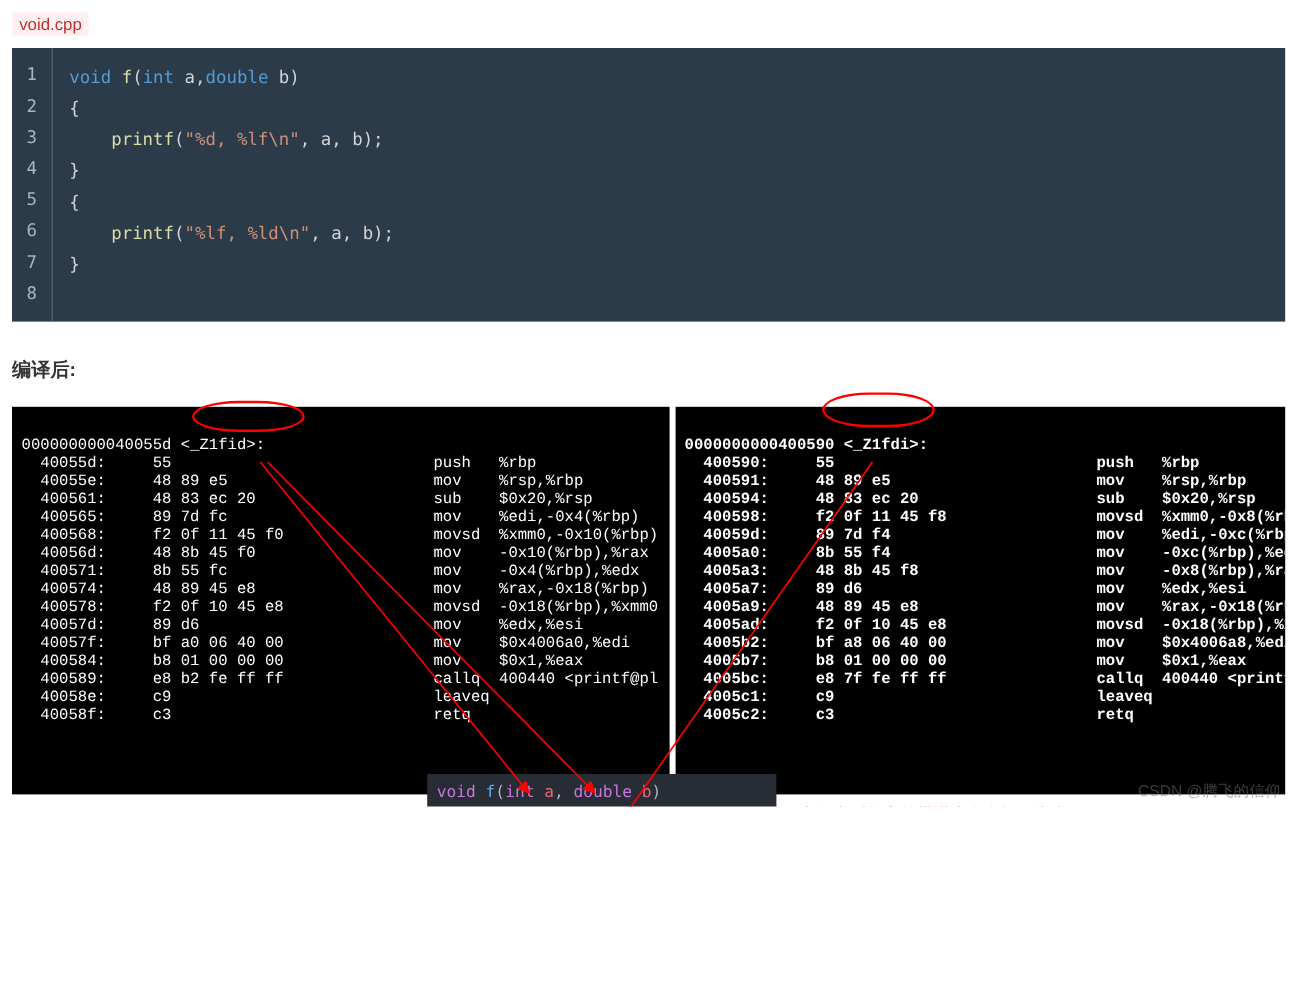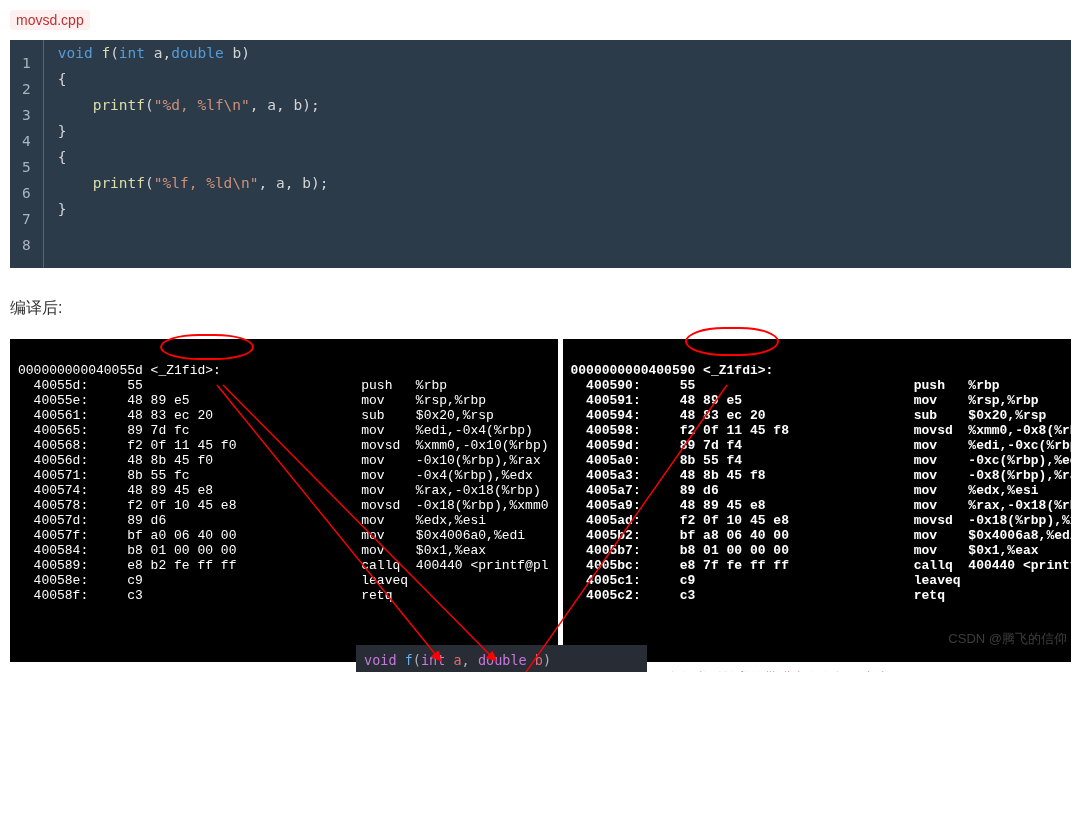--- a/index.html
+++ b/index.html
@@ -28,30 +28,30 @@
     margin-bottom: 30px;
   }
   .gutter {
     padding: 10px 0;
     text-align: right;
     border-right: 1px solid #556677;
     color: #aab4be;
     user-select: none;
   }
   .gutter div { padding: 2px 12px; line-height: 22px; }
-  .code-lines { padding: 0 0; }
+  .code-lines { padding: 12px 0; }
   .code-lines div { padding: 2px 14px; line-height: 22px; white-space: pre; }
   .tk-kw  { color: #569cd6; }
   .tk-fn  { color: #dcdcaa; }
   .tk-id  { color: #d4d4d4; }
   .tk-p   { color: #d4d4d4; }
   .tk-str { color: #ce9178; }
   .tk-br  { color: #d4d4d4; }
   .section-title {
-    font-weight: normal;
+    font-weight: bold;
     font-size: 16px;
     color: #333;
     margin: 10px 0 20px 0;
   }
   .asm-row {
     display: flex;
     margin-top: 20px;
   }
   .asm-panel {
     background: #000;
@@ -97,32 +97,32 @@
   .note {
     position: absolute;
     color: #e03030;
     font-size: 14px;
     border-bottom: 2px solid #888;
     padding-bottom: 6px;
   }
   .watermark {
     position: absolute;
     right: 14px;
-    bottom: 24px;
+    bottom: 4px;
     color: rgba(120,120,120,0.5);
     font-size: 13px;
   }
 </style>
 </head>
 <body>
 
 
 
 
-<div class="filename-tag">movsd.cpp</div>
+<div class="filename-tag">void.cpp</div>
 
 
 <div class="code-block">
   <div class="gutter">
     <div>1</div>
     <div>2</div>
     <div>3</div>
     <div>4</div>
     <div>5</div>
     <div>6</div>

